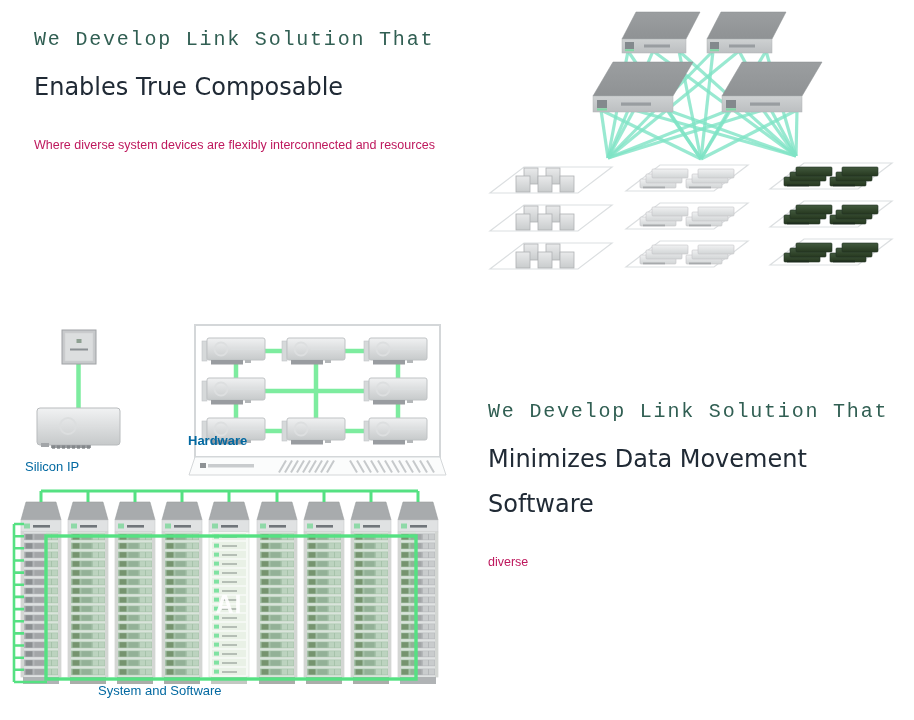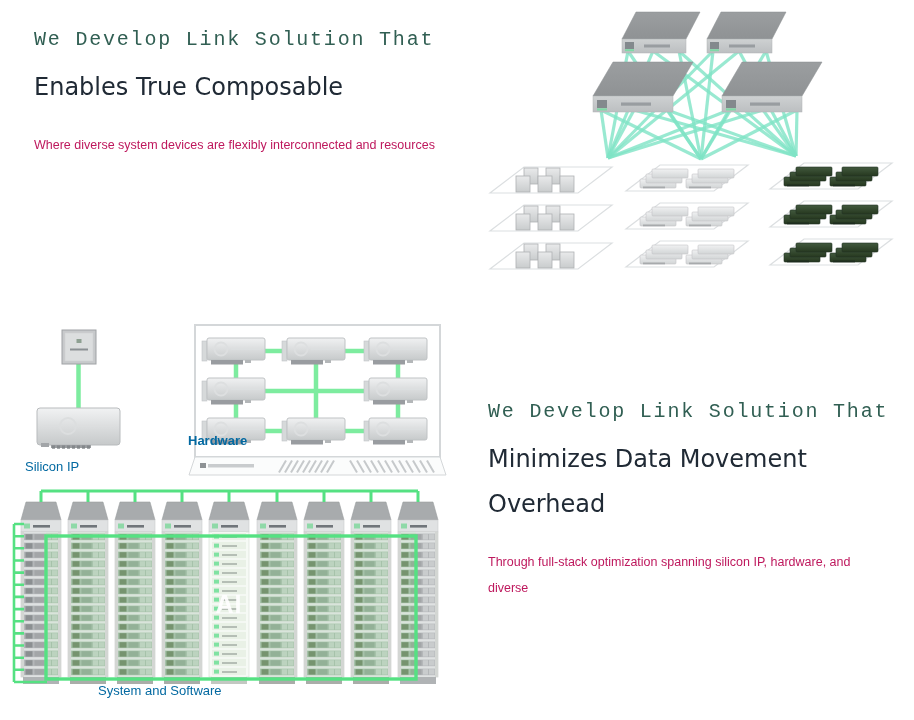--- a/index.html
+++ b/index.html
@@ -41,24 +41,23 @@
     </div>
     <div class="bodytext">
       <div>Where diverse system devices are flexibly interconnected and resources</div>
     </div>
   </div>
 
   <div class="textblock" id="text-overhead">
     <div class="eyebrow">We Develop Link Solution That</div>
     <div class="headline">
       <div>Minimizes Data Movement</div>
-      <div>Overhead</div>
+      <div>Software</div>
     </div>
     <div class="bodytext">
-      <div>Through full-stack optimization spanning silicon IP, hardware, and</div>
       <div>diverse</div>
     </div>
   </div>
 
   <svg id="fig-network" width="430" height="280" viewBox="0 0 430 280">
     <defs>
       <linearGradient id="swTop" x1="0" y1="0" x2="0" y2="1">
         <stop offset="0" stop-color="#9b9ea0"></stop>
           <stop offset="1" stop-color="#8f9294"></stop>
       </linearGradient>

